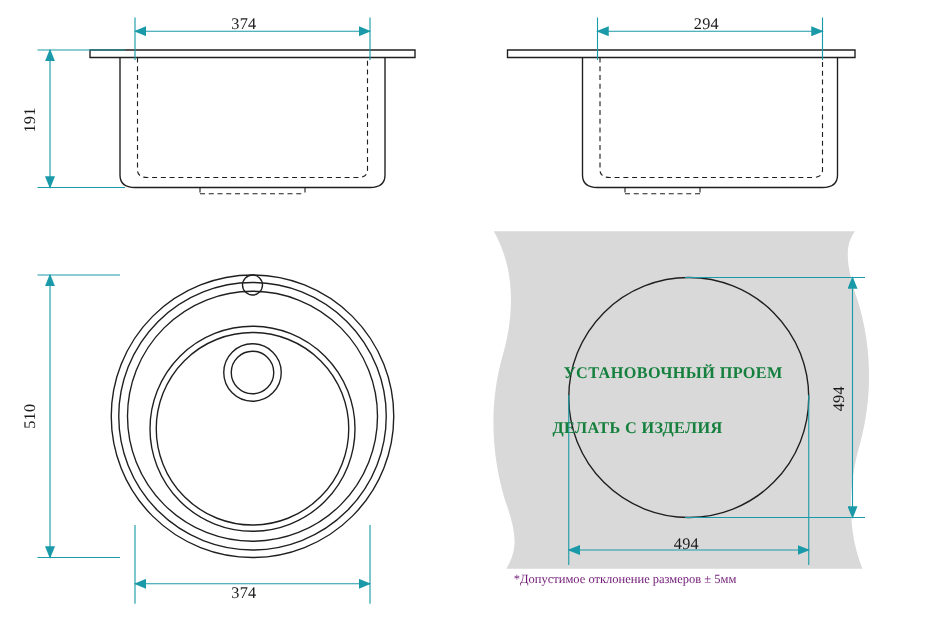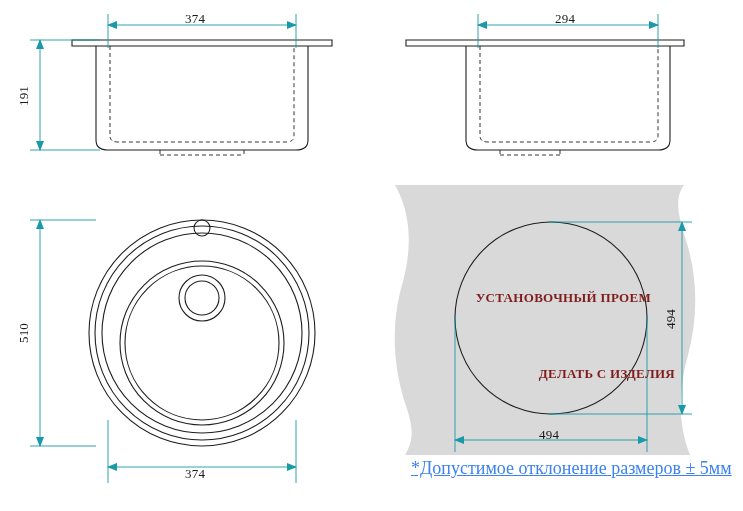--- a/index.html
+++ b/index.html
@@ -33,32 +33,31 @@
     color: #1a1a1a;
     white-space: nowrap;
     letter-spacing: 0.2px;
   }
   .dimlabel.vert {
     transform-origin: 50% 50%;
   }
   .note {
     position: absolute;
     font-family: "Liberation Serif", serif;
-    font-size: 18px;
-    color: #3b82f6;
+    font-size: 10px;
+    color: #701a75;
     white-space: nowrap;
-    text-decoration: underline;
   }
   .cyan-text {
     position: absolute;
     font-family: "Liberation Serif", serif;
     font-weight: bold;
     font-size: 13px;
-    color: #7f1d1d;
-    text-align: right;
+    color: #15803d;
+    text-align: left;
     white-space: nowrap;
     letter-spacing: 0.3px;
   }
 </style>
 </head>
 <body>
 
 <div class="stage">
 
   <svg class="draw" viewBox="0 0 743 511">
@@ -171,17 +170,17 @@
 
   <div class="dimlabel vert" style="left:14px; top:325px; transform:rotate(-90deg);">510</div>
 
   <div class="dimlabel" style="left:185px; top:466px;">374</div>
 
   <div class="dimlabel vert" style="left:661px; top:311px; transform:rotate(-90deg);">494</div>
 
   <div class="dimlabel" style="left:539px; top:427px;">494</div>
 
   <div class="cyan-text" style="left:451px; top:290px; width:200px;">УСТАНОВОЧНЫЙ ПРОЕМ</div>
-  <div class="cyan-text" style="left:475px; top:334px; width:200px;margin-top:32px;">ДЕЛАТЬ С ИЗДЕЛИЯ</div>
+  <div class="cyan-text" style="left:442px; top:334px; width:200px;">ДЕЛАТЬ С ИЗДЕЛИЯ</div>
 
   <div class="note" style="left:411px; top:458px;">*Допустимое отклонение размеров  ± 5мм</div>
 
 </div>
 
 </body></html>

